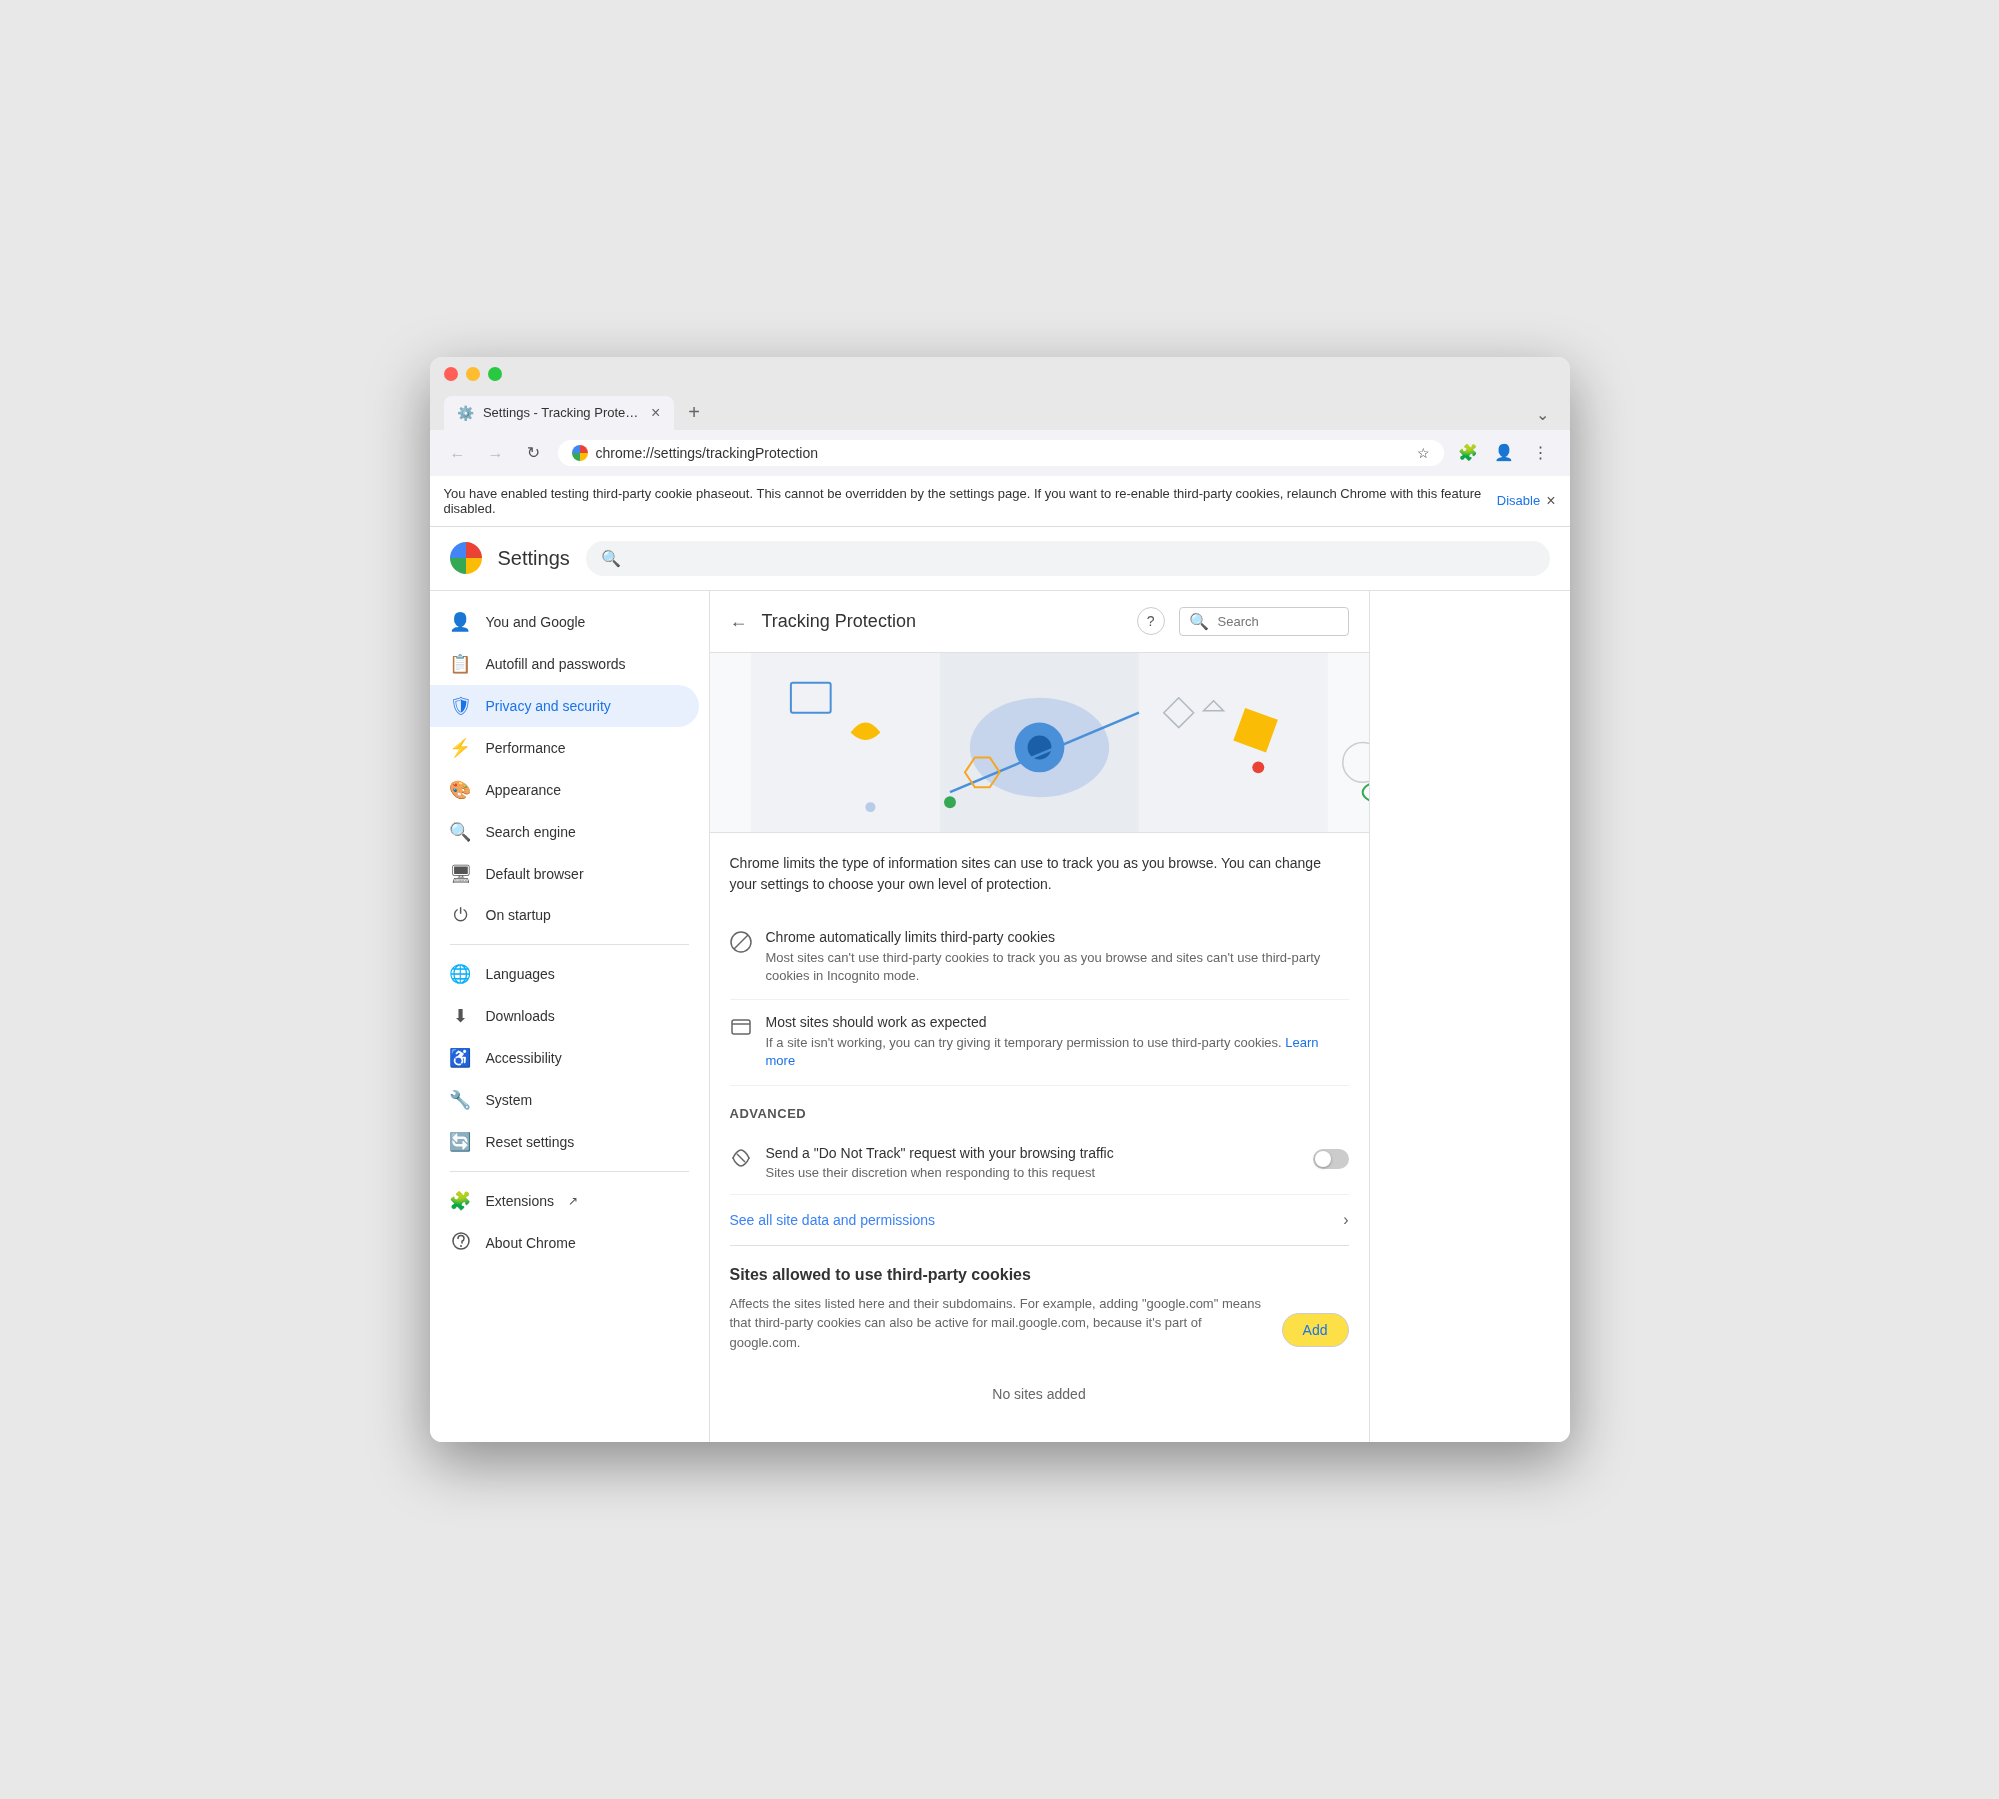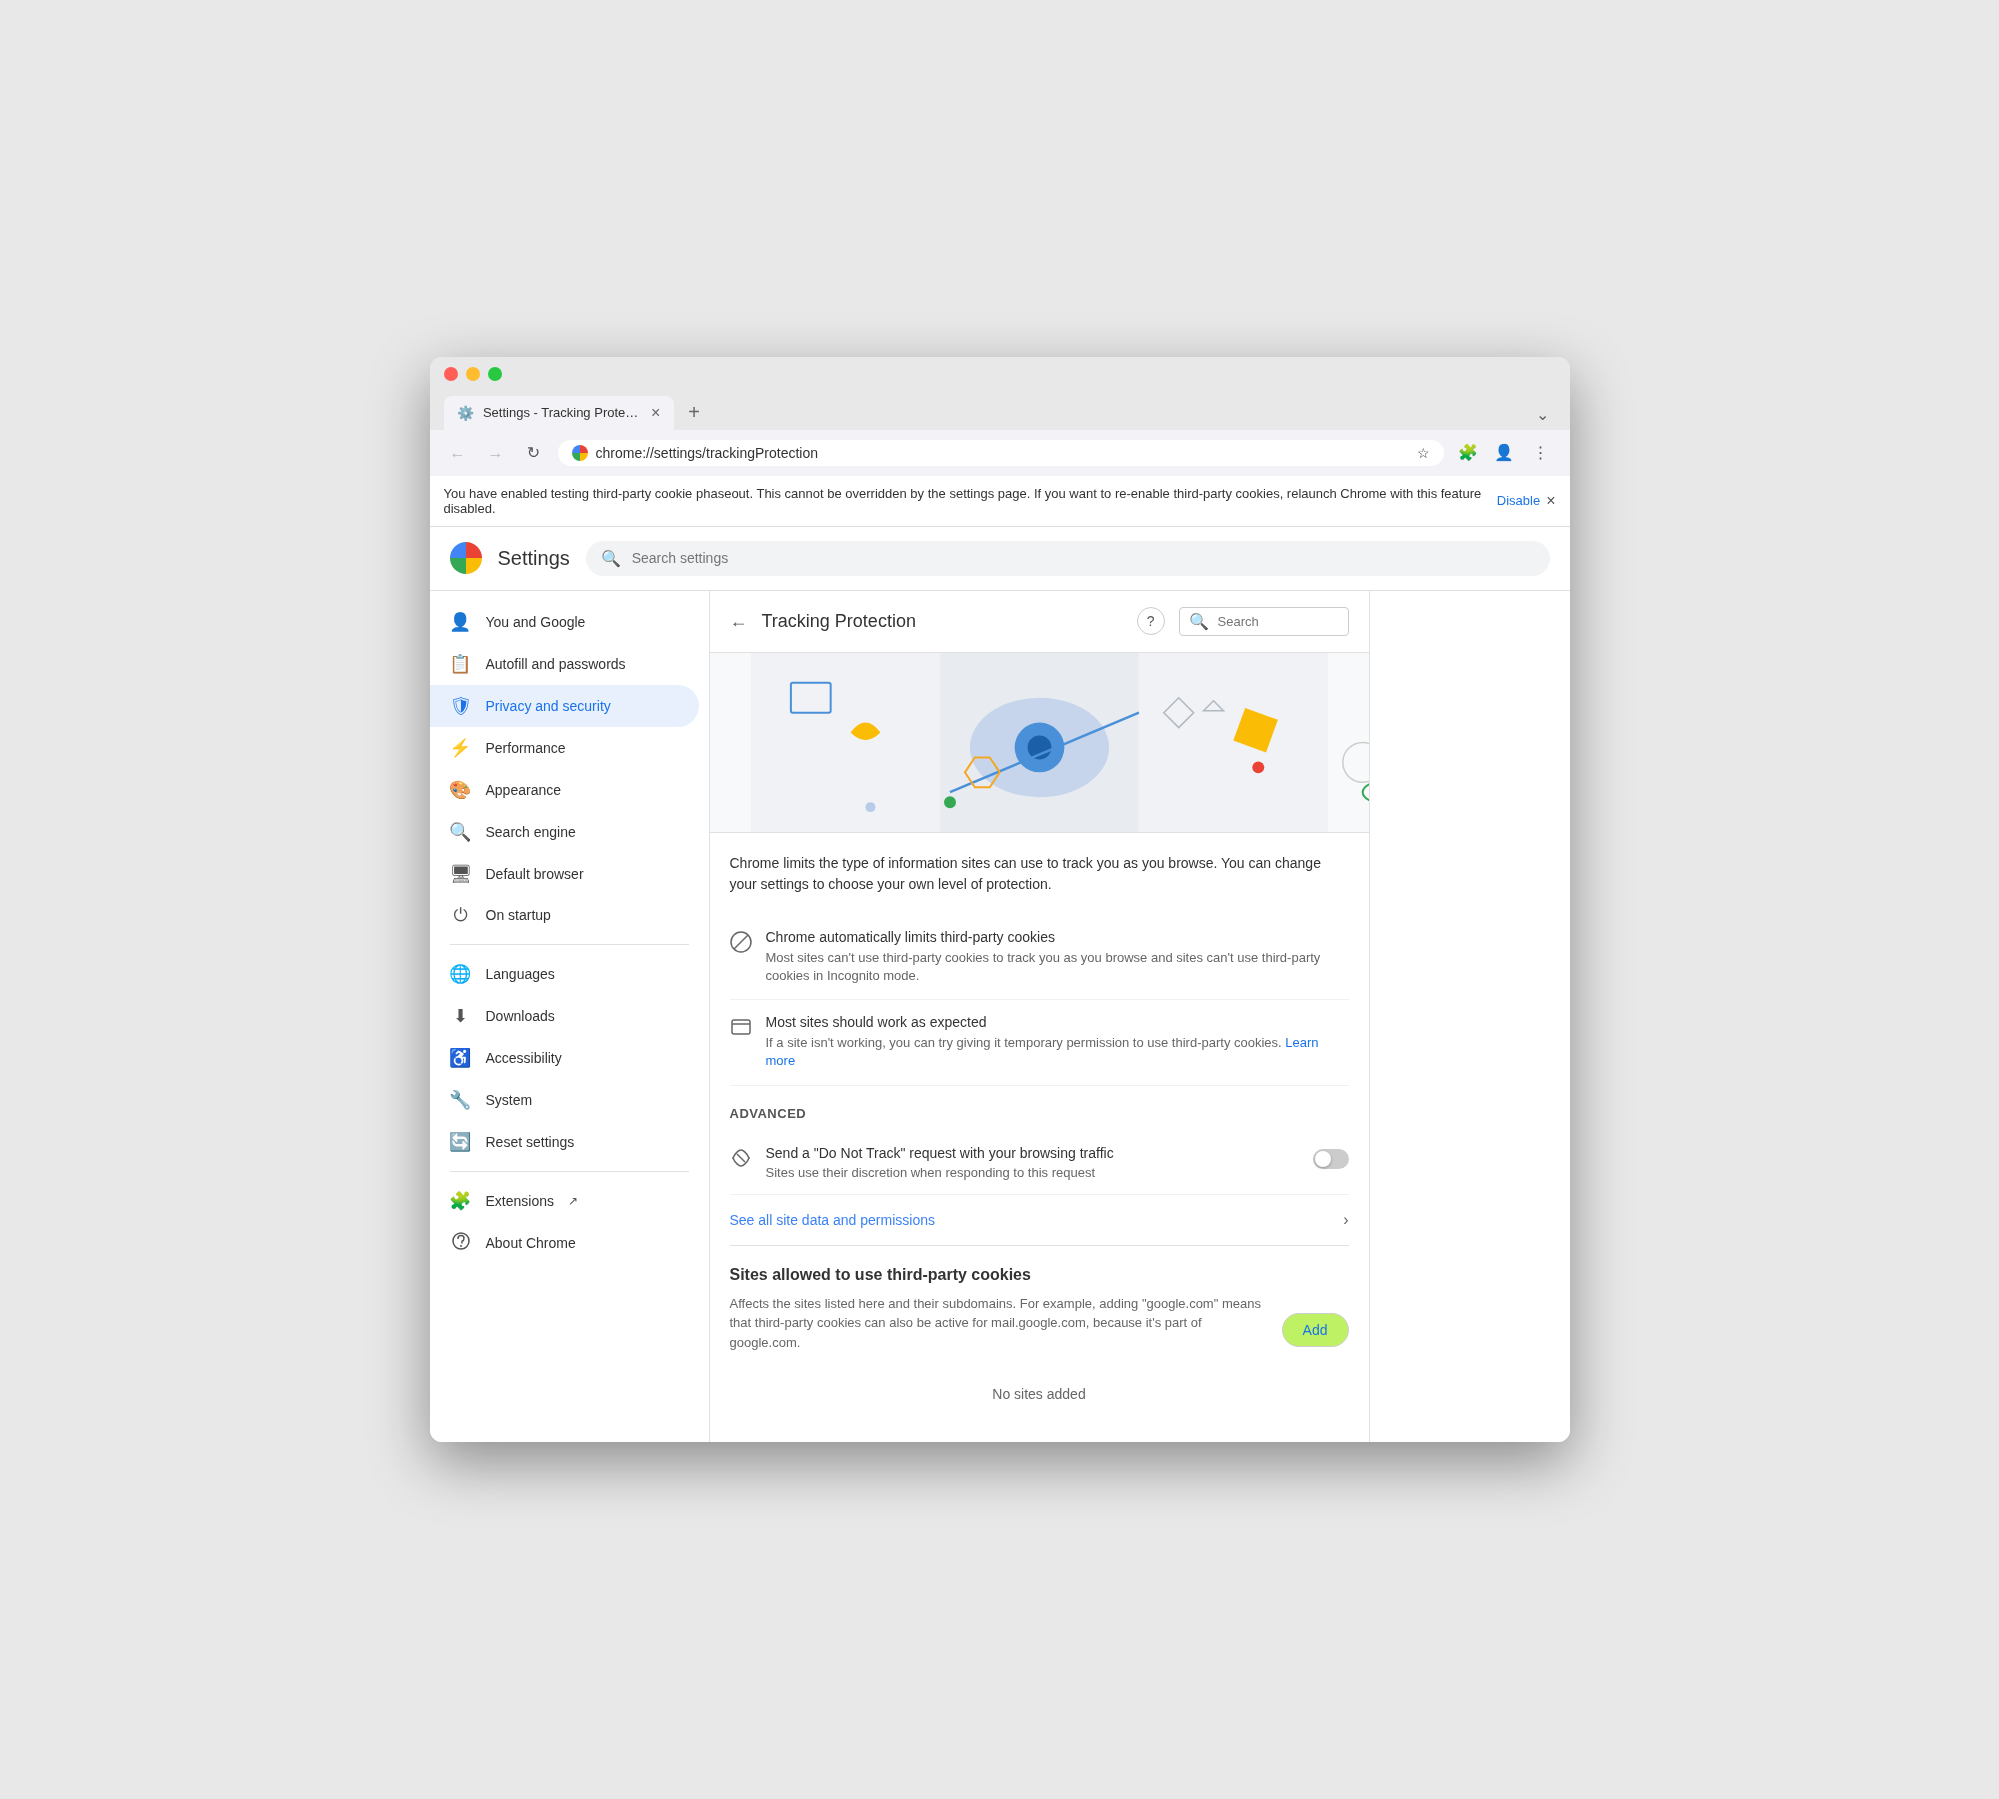--- a/index.html
+++ b/index.html
@@ -424,21 +424,21 @@
       align-items: center;
       gap: 14px;
     }
 
     .sites-desc-text { flex: 1; }
 
     .add-btn {
       padding: 8px 20px;
       border: 1px solid #ccc;
       border-radius: 20px;
-      background: #bef264;
+      background: #fde047;
       font-size: 14px;
       color: #1a73e8;
       cursor: pointer;
       white-space: nowrap;
       flex-shrink: 0;
     }
 
     .no-sites {
       text-align: center;
       font-size: 14px;
@@ -504,21 +504,20 @@
     <span class="info-banner-close">×</span>
   </div>
 
   <div class="settings-page">
 
     <div class="settings-header">
       <div class="settings-logo"></div>
       <span class="settings-title">Settings</span>
       <div class="settings-search">
         <span>🔍</span>
-        <input type="text" placeholder="Search settings" style="">
       </div>
     </div>
 
     <div class="settings-body">
 
       <div class="sidebar">
         <div class="sidebar-item">
           <span class="sidebar-icon">👤</span>
           <span>You and Google</span>
         </div>

